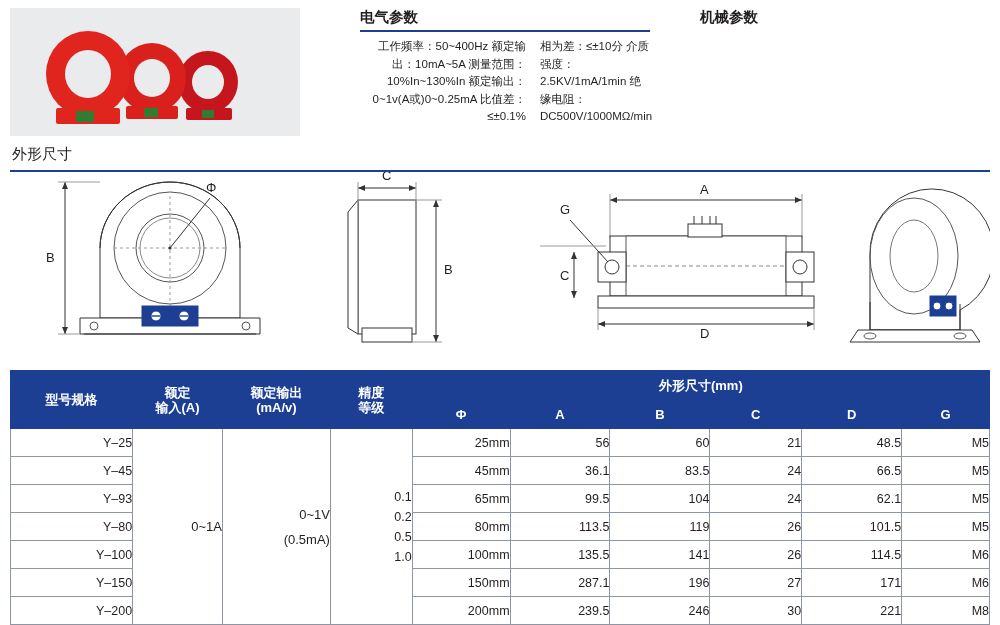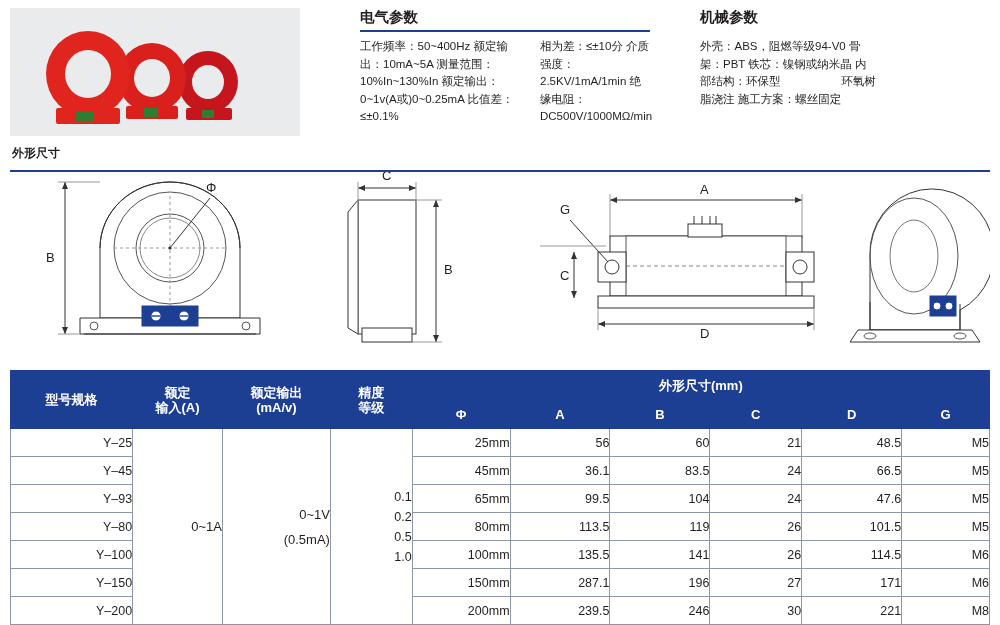--- a/index.html
+++ b/index.html
@@ -64,22 +64,22 @@
     font-size: 11.5px;
     line-height: 17.5px;
     color: #231f20;
   }
 
   
   .section-head {
     position: absolute;
     left: 12px;
     top: 145px;
-    font-size: 12px;
-    font-weight: bold;
+    font-size: 15px;
+    font-weight: normal;
   }
   .section-rule {
     position: absolute;
     left: 10px;
     top: 170px;
     width: 980px;
     height: 1.5px;
     background: #1c3f94;
   }
 
@@ -162,43 +162,37 @@
       </g>
     </svg>
   </div>
 
   <div class="specs">
 
     <div class="spec-block" style="left:0px; width:290px;">
       <div class="spec-title">电气参数</div>
       <div class="spec-title-underline" style="left:0px; width:290px;"></div>
       <div class="spec-cols">
-        <div class="spec-col" style="width:168px;">工作频率：50~400Hz
+        <div class="spec-col" style="width:168px;text-align:right;">工作频率：50~400Hz
 额定输出：10mA~5A
 测量范围：10%In~130%In
 额定输出：0~1v(A或)0~0.25mA
 比值差：≤±0.1%</div>
         <div class="spec-col" style="width:110px;">相为差：≤±10分
 介质强度：
 2.5KV/1mA/1min
 绝缘电阻：
 DC500V/1000MΩ/min</div>
       </div>
     </div>
 
     <div class="spec-block" style="left:340px; width:290px;">
       <div class="spec-title">机械参数</div>
 
       <div class="spec-cols">
-        <div class="spec-col" style="width:178px;">外壳：ABS，阻燃等级94-V0
-骨架：PBT
-铁芯：镍钢或纳米晶
-内部结构：环保型
-　　　　　环氧树脂浇注
-施工方案：螺丝固定</div>
       </div>
     </div>
   </div>
 
   <div class="section-head">外形尺寸</div>
   <div class="section-rule"></div>
 
   <div class="drawings">
     <svg width="980" height="192" viewBox="0 0 980 192" xmlns="http://www.w3.org/2000/svg" stroke="#333" fill="none" stroke-width="1" font-family="Liberation Sans, sans-serif" font-size="12">
 
@@ -365,21 +359,21 @@
           <td>24</td>
           <td>66.5</td>
           <td>M5</td>
         </tr>
         <tr>
           <td>Y–93</td>
           <td>65mm</td>
           <td>99.5</td>
           <td>104</td>
           <td>24</td>
-          <td>47.6</td>
+          <td>62.1</td>
           <td>M5</td>
         </tr>
         <tr>
           <td>Y–80</td>
           <td>80mm</td>
           <td>113.5</td>
           <td>119</td>
           <td>26</td>
           <td>101.5</td>
           <td>M5</td>

